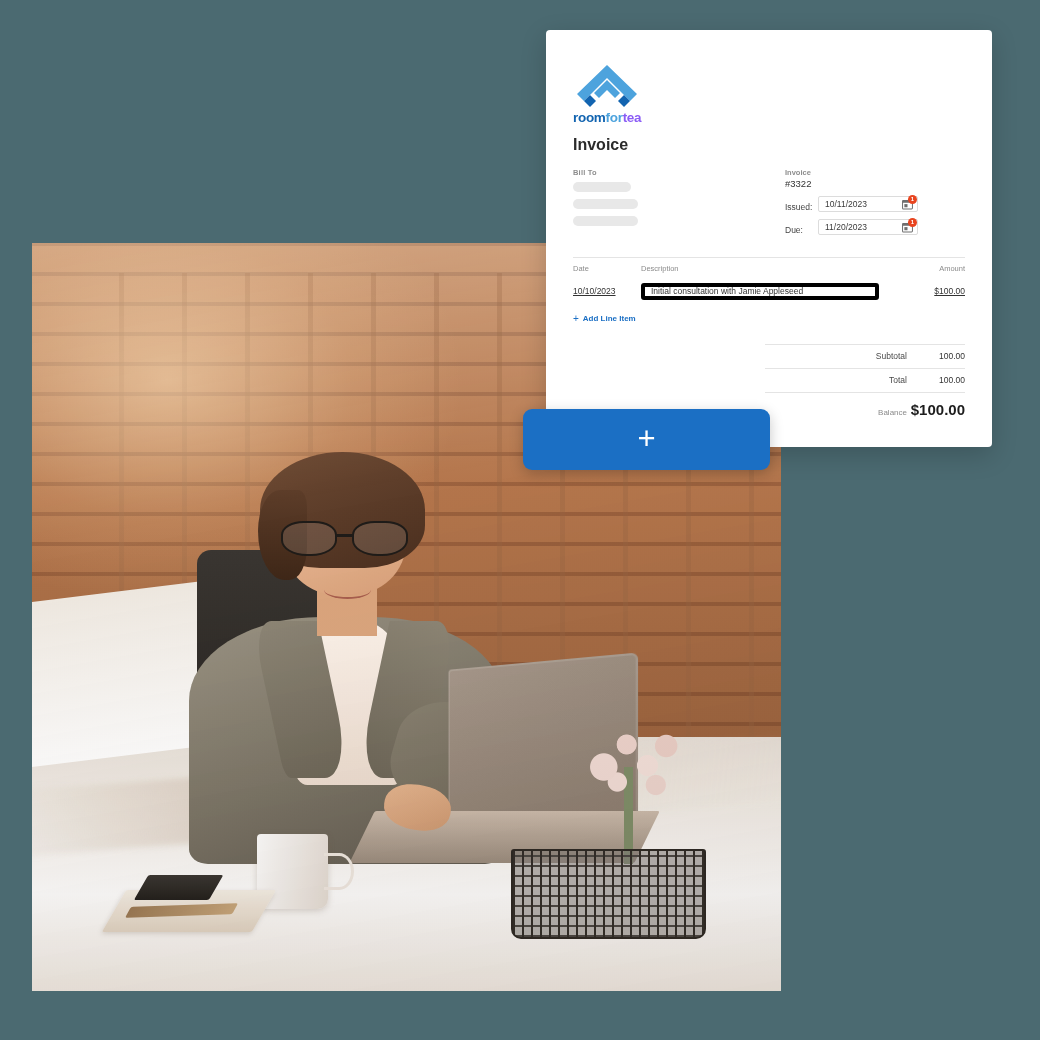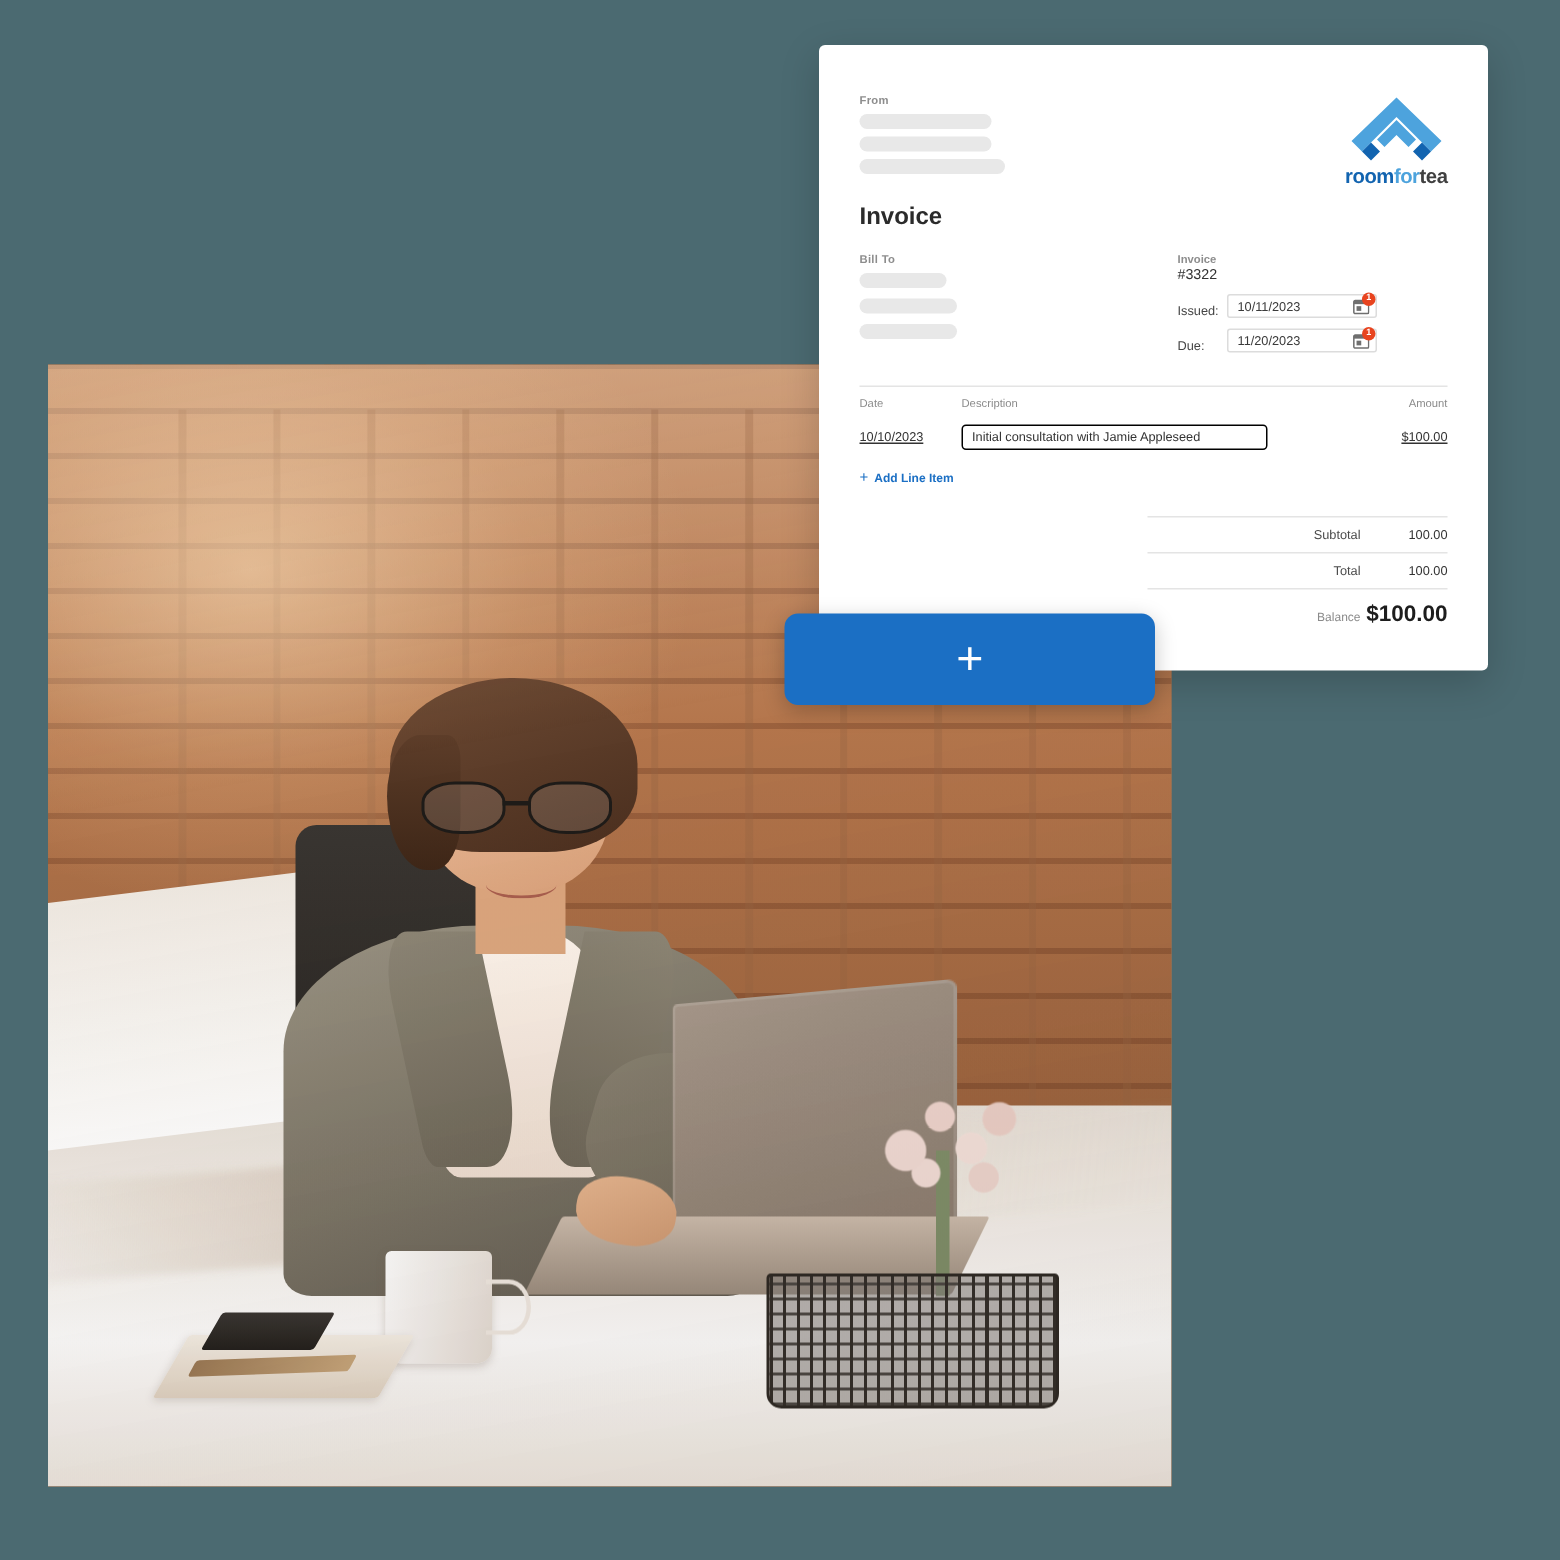--- a/index.html
+++ b/index.html
@@ -221,21 +221,21 @@
   }
   .skel{
     background:#e8e8e8; border-radius:7px; height:10px; margin-bottom:5px;
   }
 
   .logo-block{ text-align:center; padding-top:2px; }
   .logo-mark{ display:block; margin:0 auto; }
   .logo-text{ font-size:13.5px; font-weight:800; letter-spacing:-.3px; line-height:1; margin-top:3px;}
   .logo-text .t-room{ color:#1264b0; }
   .logo-text .t-for{ color:#4da3dd; }
-  .logo-text .t-tea{ color:#404040; }
+  .logo-text .t-tea{ color:#8b5cf6; }
 
   .invoice-title{
     font-size:16px; font-weight:600; color:#2b2b2b; margin:11px 0 14px 0;
   }
 
   .mid{ display:flex; justify-content:space-between; }
   .billto{ width:120px; }
   .meta{ width:180px; }
   .meta-label{ font-size:7.5px; color:#8d8d8d; font-weight:700; }
   .meta-num{ font-size:9.5px; color:#333; margin-top:1px; }
@@ -259,21 +259,21 @@
   .sep{ height:1px; background:#e4e4e4; margin:22px 0 0 0; }
 
   .tbl{ width:100%; border-collapse:collapse; margin-top:0; }
   .tbl th{
     font-size:7.5px; color:#8b8b8b; font-weight:400; text-align:left;
     padding:6px 0 6px 0;
   }
   .tbl th.amt, .tbl td.amt{ text-align:right; }
   .tbl td{ font-size:8.5px; color:#333; padding:4px 0; vertical-align:middle;text-decoration:underline; }
   .desc-input{
-    width:204px; height:17px; border:1px solid #000000; border-radius:3px;
+    width:238px; height:17px; border:4px solid #000000; border-radius:3px;
     font-size:8.5px; color:#333; padding-left:6px; background:#fff;
     font-family:"Liberation Sans", sans-serif;
   }
   .add-line{
     display:inline-flex; align-items:center; gap:4px;
     color:#1b6fc4; font-size:8px; font-weight:700; margin-top:9px;
     cursor:pointer;
   }
   .add-line .plus{ font-size:10px; font-weight:400; }
 
@@ -342,26 +342,20 @@
     <div class="basket"></div>
     <div class="photo-shade"></div>
   </div>
 </div>
 
 <div class="invoice-card">
   <div class="card-pad">
 
     
     <div class="row-top">
-      <div>
-        <div class="field-label">From</div>
-        <div class="skel" style="width:88px"></div>
-        <div class="skel" style="width:88px"></div>
-        <div class="skel" style="width:97px"></div>
-      </div>
 
       <div class="logo-block">
         <svg class="logo-mark" width="62" height="44" viewBox="0 0 62 44">
           <path d="M31 1 L61 30 L54 37 L31 14 L8 37 L1 30 Z" fill="#4da3dd"></path>
           <path d="M31 16 L44 29 L39 34 L31 26 L23 34 L18 29 Z" fill="#4da3dd"></path>
           <path d="M8 37 L14 31 L20 37 L14 43 Z" fill="#1264b0"></path>
           <path d="M54 37 L48 31 L42 37 L48 43 Z" fill="#1264b0"></path>
           <path d="M31 14 L23 22 L31 28 L39 22 Z" fill="#4da3dd" opacity="0.0"></path>
         </svg>
         <div class="logo-text"><span class="t-room">room</span><span class="t-for">for</span><span class="t-tea">tea</span></div>

